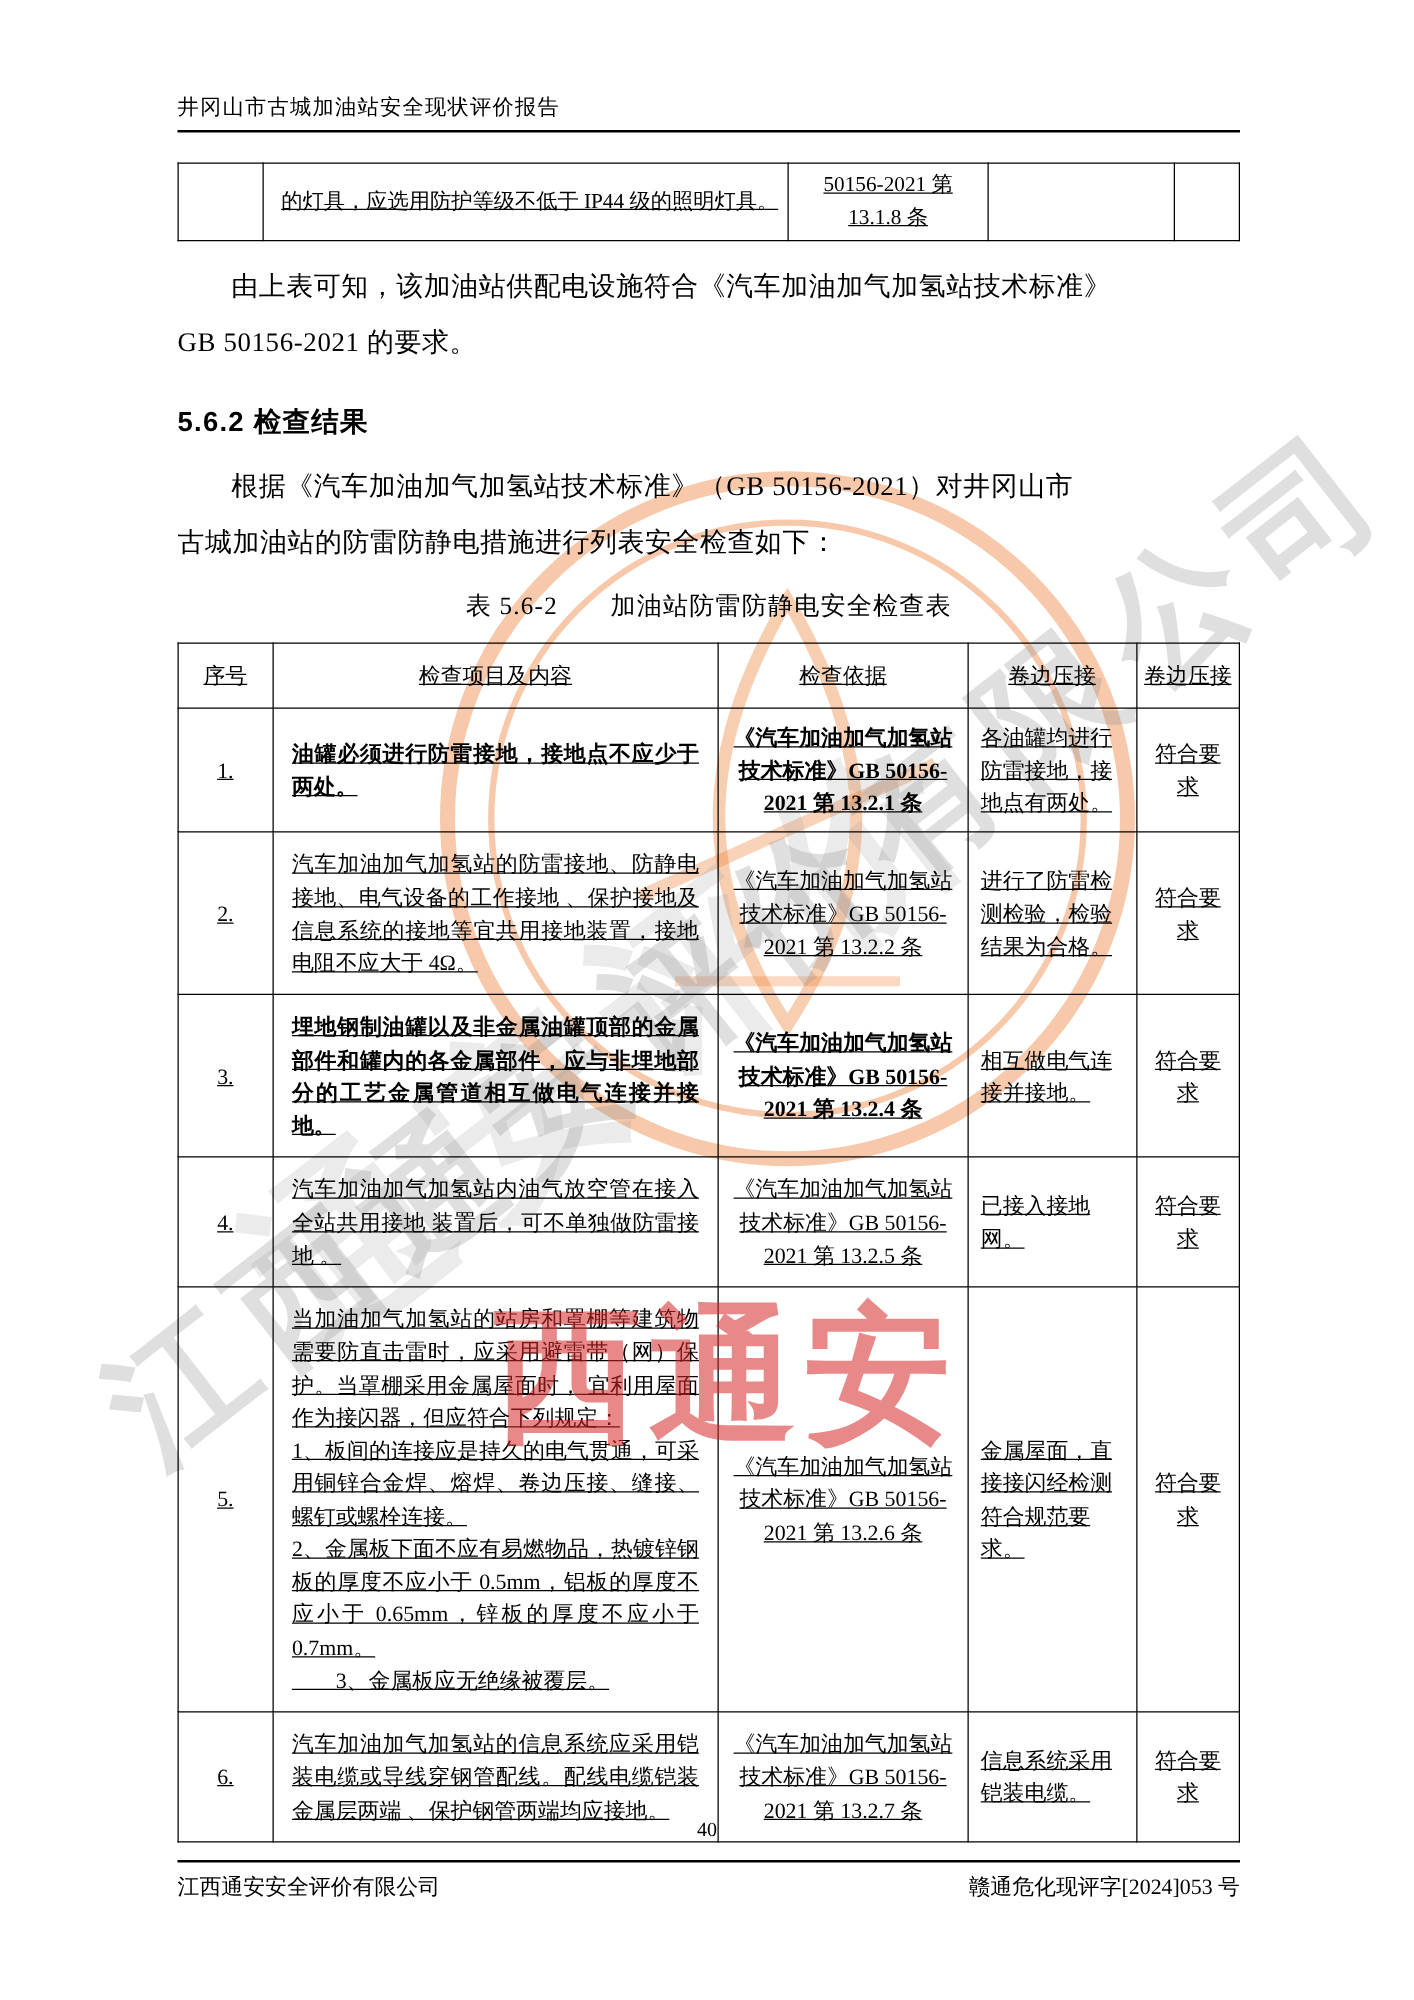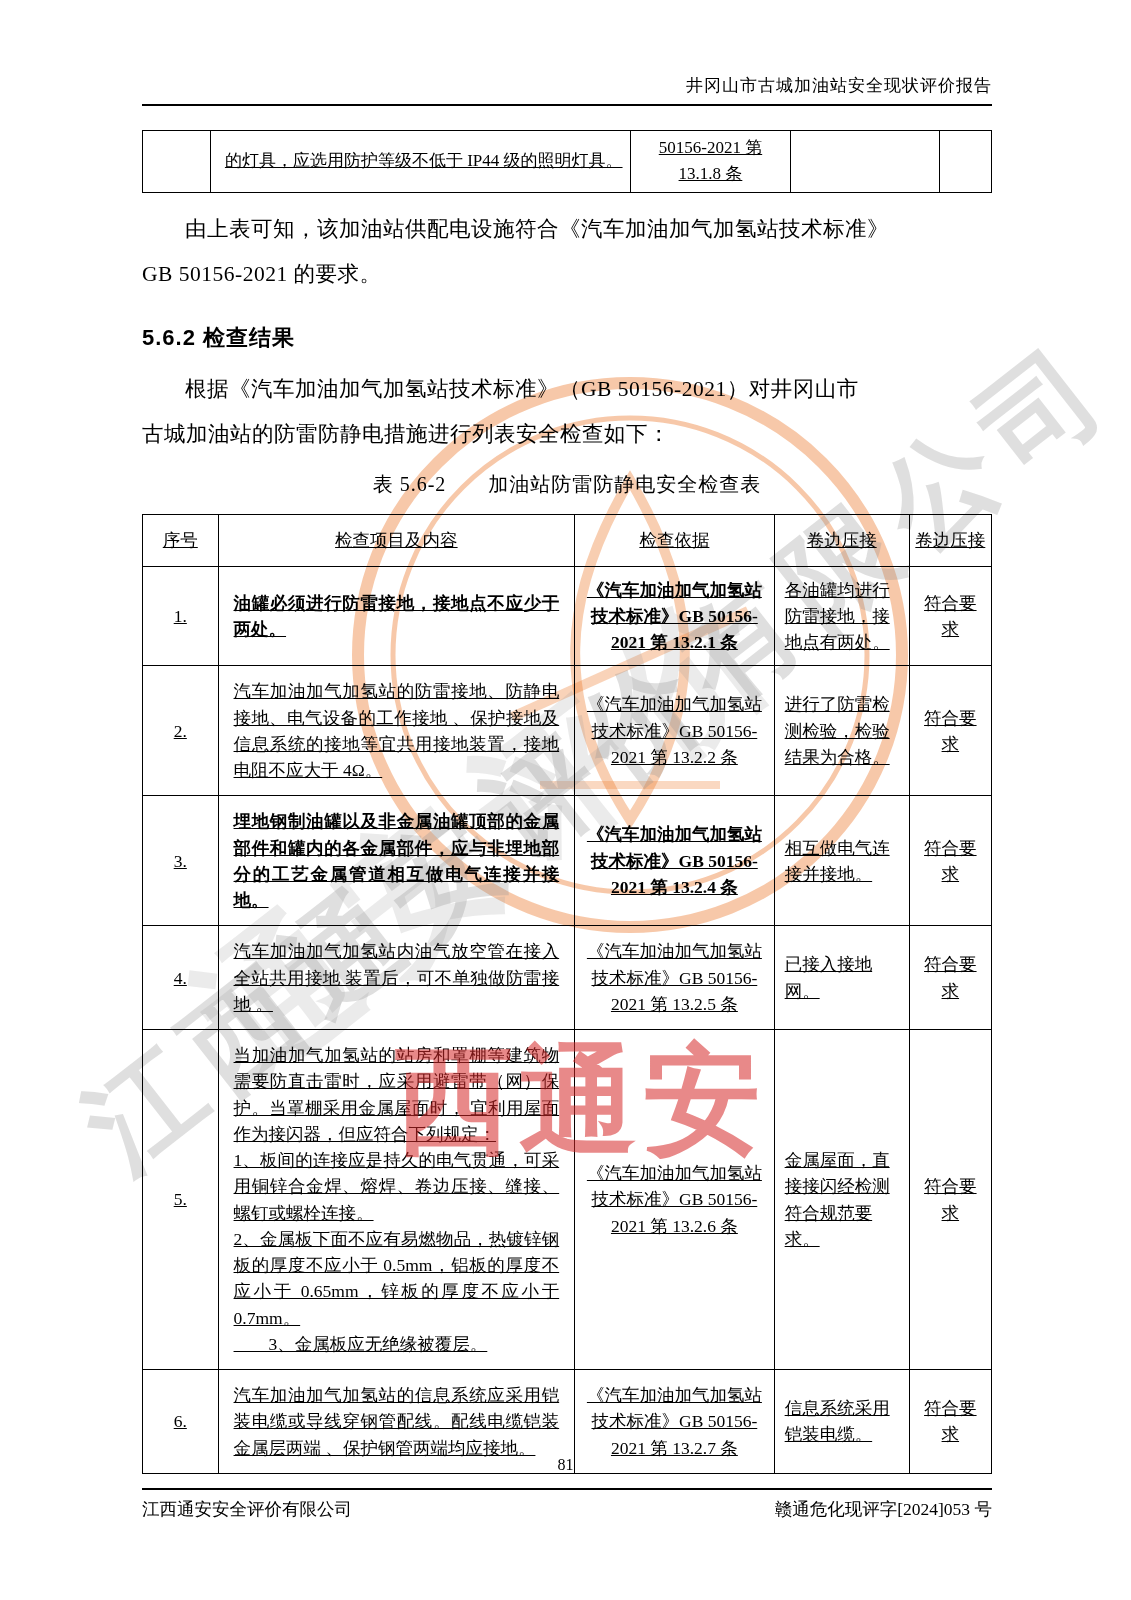--- a/index.html
+++ b/index.html
@@ -10,21 +10,21 @@
     height: 1600px;
     margin: 0 auto;
     background: #ffffff;
     overflow: hidden;
     font-family: "Liberation Serif", "DejaVu Serif", serif;
     color: #000;
   }
   .content { position: relative; z-index: 2; padding: 0 139px 0 142px; }
 
   
-  .doc-header { padding-top: 74px; text-align: right; }
+  .doc-header { padding-top: 74px; text-align: left; }
   .doc-header .title { font-size: 17px; letter-spacing: 1px; }
   .header-rule { border-bottom: 2px solid #000; margin-top: 7px; }
 
   
   table { width: 100%; border-collapse: collapse; table-layout: fixed; text-decoration: underline; }
   td, th { border: 1px solid #000; }
 
   .top-table { margin-top: 24px; font-size: 17px; line-height: 1.55; }
   .top-table td { padding: 4px 6px; vertical-align: middle; }
   .tt-content { text-align: left; padding-left: 14px !important; }
@@ -216,19 +216,19 @@
           <td class="c-content">汽车加油加气加氢站的信息系统应采用铠装电缆或导线穿钢管配线。配线电缆铠装金属层两端 、保护钢管两端均应接地。</td>
           <td class="c-basis">《汽车加油加气加氢站技术标准》GB 50156-2021 第 13.2.7 条</td>
           <td class="c-situation">信息系统采用铠装电缆。</td>
           <td class="c-result">符合要求</td>
         </tr>
       </tbody>
     </table>
 
   </div>
 
-  <div class="page-num">81</div>
+  <div class="page-num">40</div>
   <div class="doc-footer">
     <span>江西通安安全评价有限公司</span>
     <span>赣通危化现评字[2024]053 号</span>
   </div>
 
 </div>
 
 </body></html>

